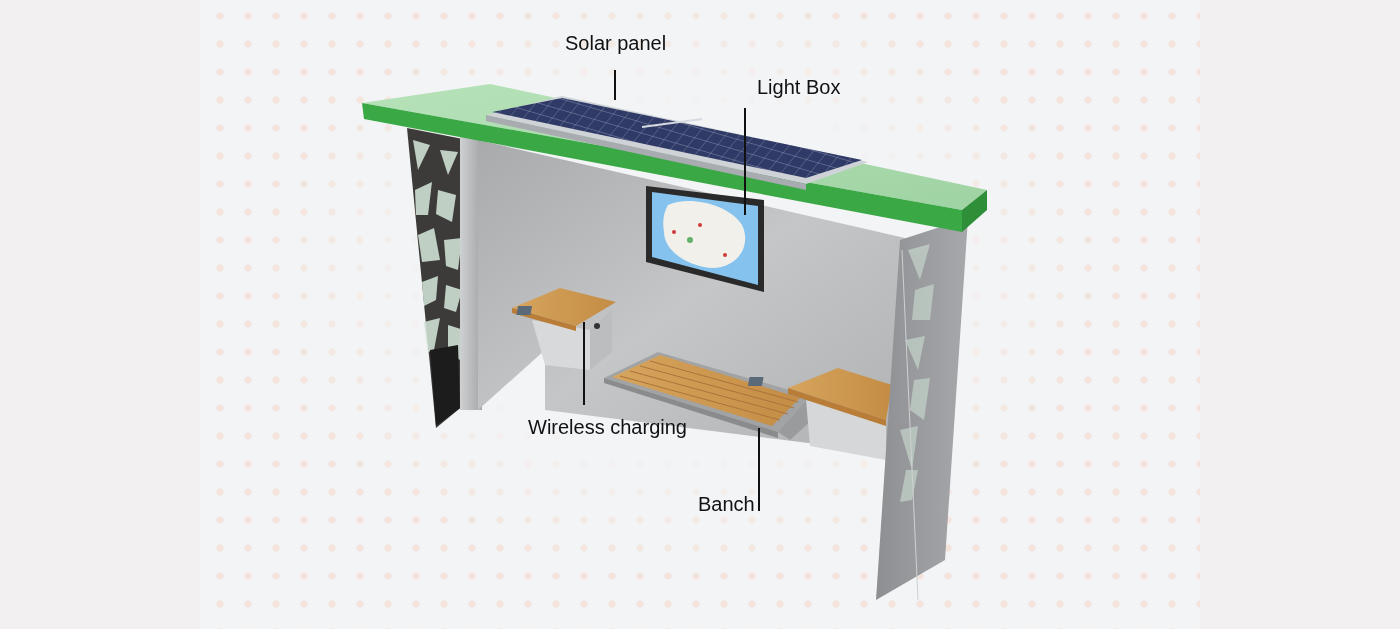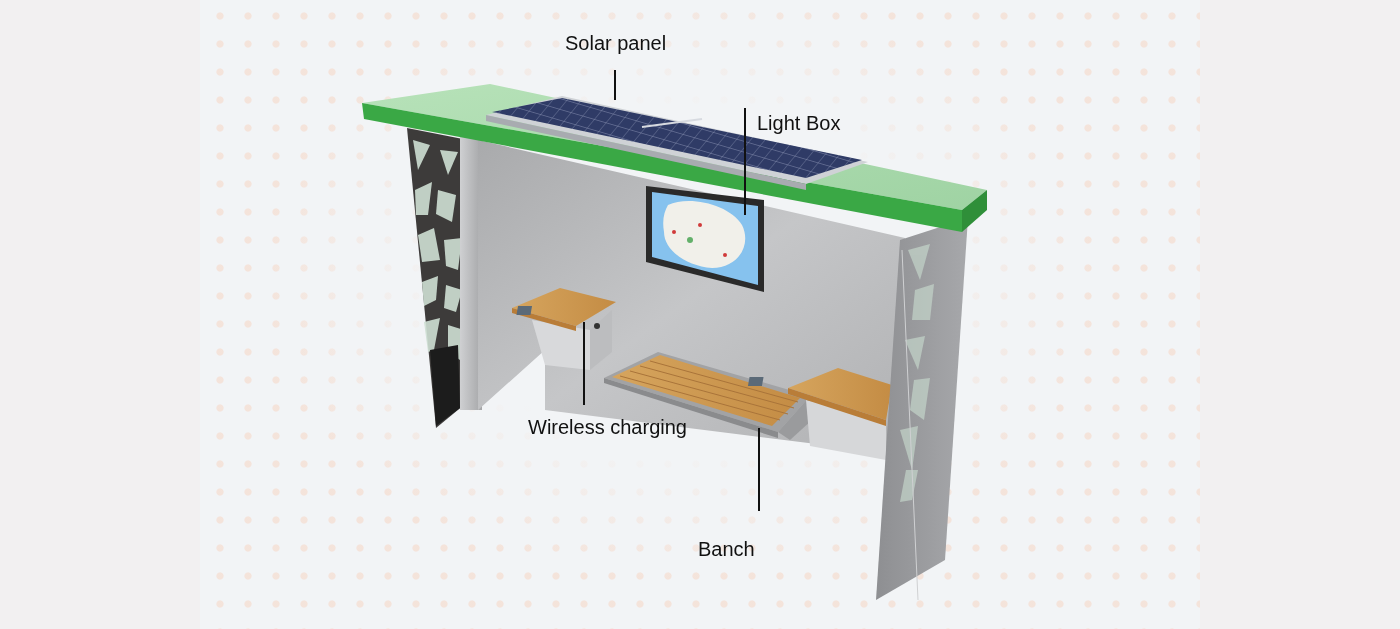--- a/index.html
+++ b/index.html
@@ -148,20 +148,20 @@
     <polygon points="486,115 562,96 868,162 806,184" fill="#cfd2d6"></polygon>
     <polygon points="492,112 562,98 862,160 806,178" fill="url(#cells)"></polygon>
     <line x1="642" y1="127" x2="702" y2="119" stroke="#d7dae0" stroke-width="2"></line>
     <polygon points="486,115 806,184 806,190 486,121" fill="#a8abb0"></polygon>
   </g>
 </svg>
 
 <div class="label" style="left:565px;top:33px;">Solar panel</div>
 <div class="leader" style="left:614px;top:70px;height:30px;"></div>
 
-<div class="label" style="left:757px;top:77px;margin-top:36px;">Light Box</div>
+<div class="label" style="left:757px;top:77px;">Light Box</div>
 <div class="leader" style="left:744px;top:108px;height:107px;"></div>
 
 <div class="label" style="left:493px;top:417px;margin-left:35px;">Wireless charging</div>
 <div class="leader" style="left:583px;top:322px;height:83px;"></div>
 
-<div class="label" style="left:698px;top:539px;">Banch</div>
+<div class="label" style="left:698px;top:494px;">Banch</div>
 <div class="leader" style="left:758px;top:428px;height:83px;"></div>
 
 </body></html>

